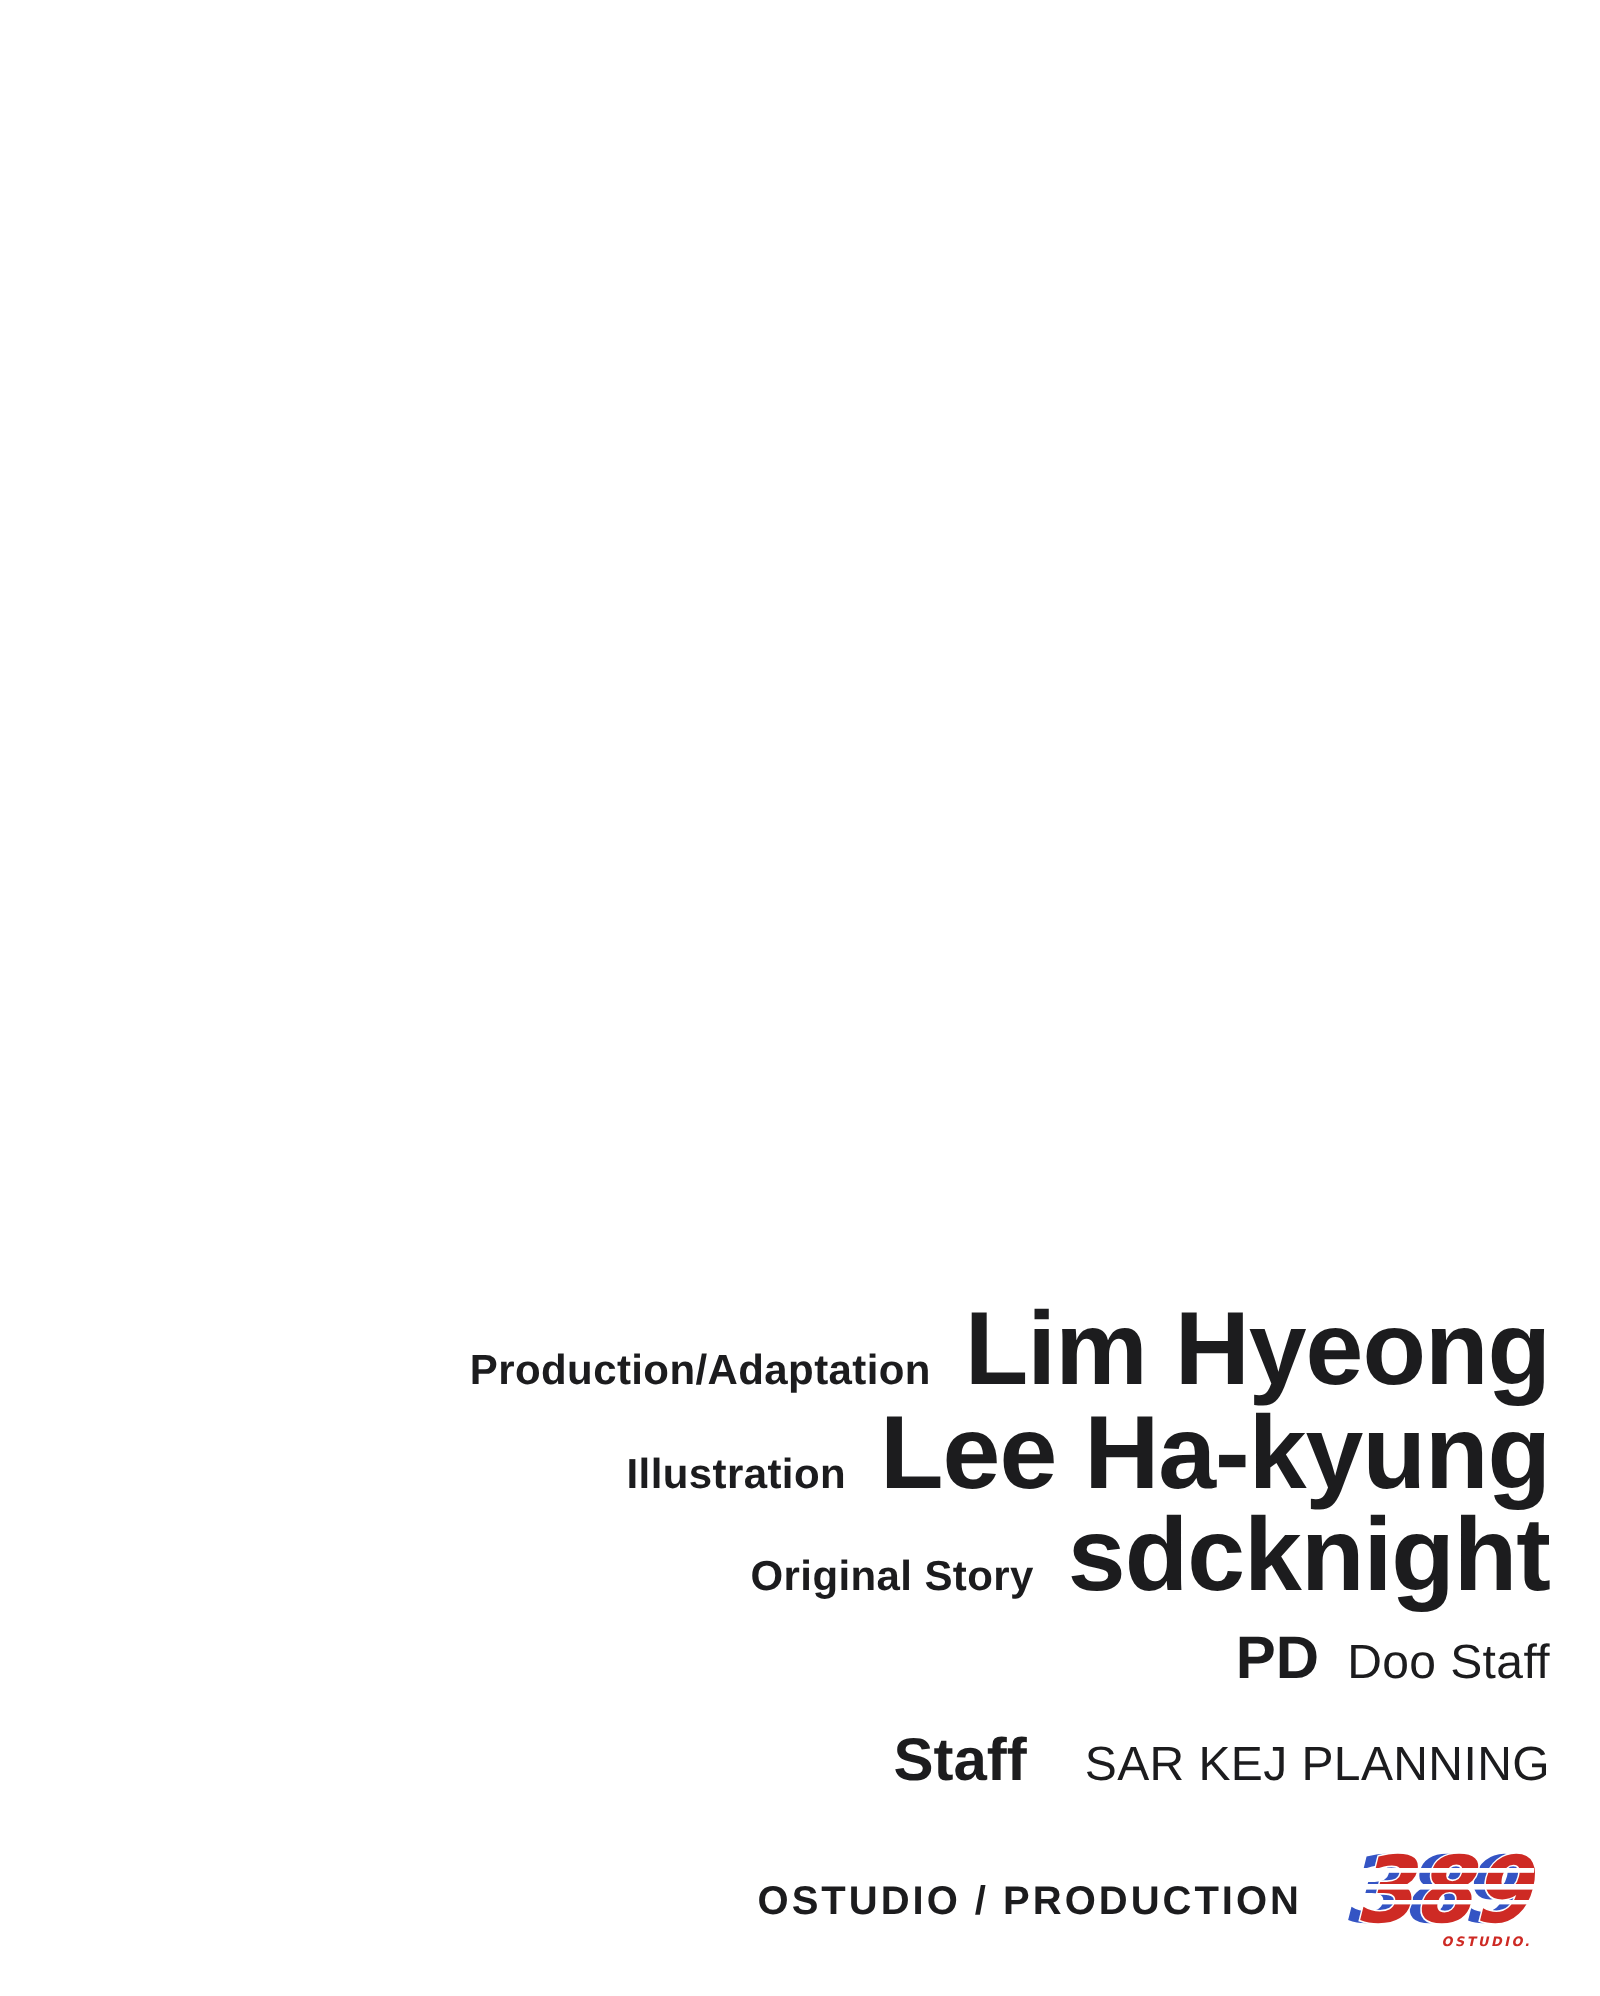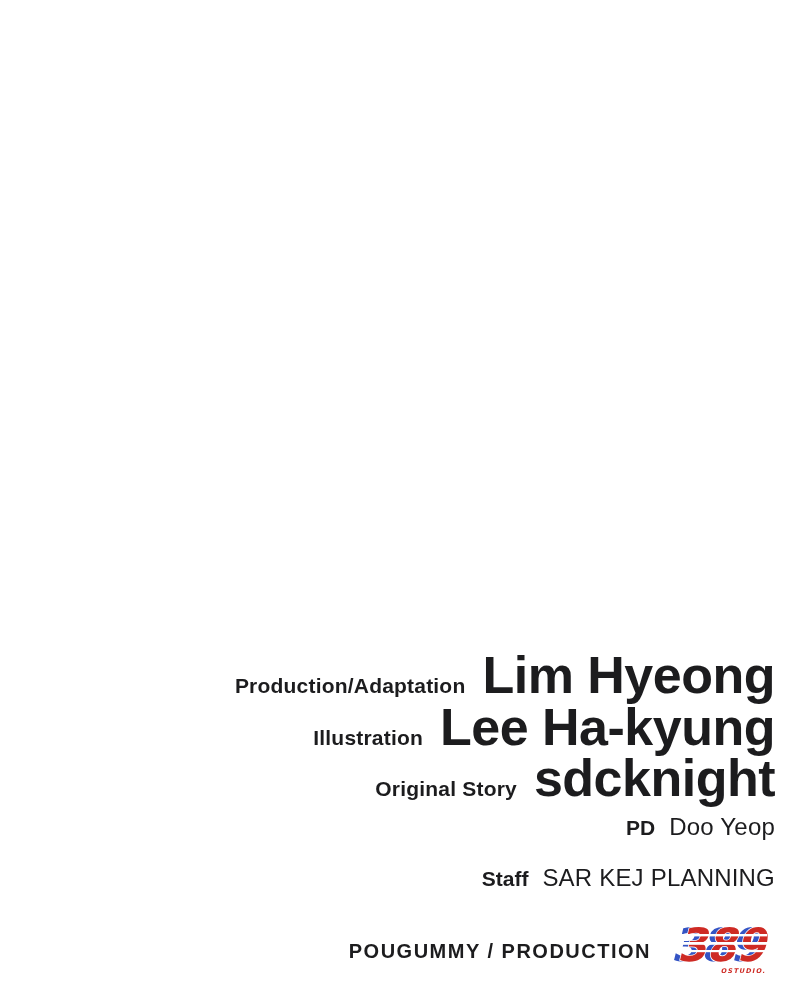--- a/index.html
+++ b/index.html
@@ -35,34 +35,34 @@
     margin-right: 17px;
     letter-spacing: 0.2px;
   }
   .name-lg {
     font-size: 52px;
     font-weight: 700;
     letter-spacing: -0.5px;
   }
   
   .label-lg {
-    font-size: 21px;
+    font-size: 30px;
     font-weight: 700;
     margin-right: 14px;
   }
   .name-sm {
     font-size: 24px;
     font-weight: 400;
     letter-spacing: 0.2px;
   }
   .row-1 { top: 648px; }
   .row-2 { top: 700px; }
   .row-3 { top: 751px; }
   .row-4 { top: 814px; }
-  .row-5 { top: 865px; }
+  .row-5 { top: 865px; gap: 15px; }
   .row-6 {
     top: 921px;
     align-items: center;
   }
   .planning-label {
     font-size: 20px;
     font-weight: 600;
     letter-spacing: 1.5px;
     margin-right: 18px;
   }
@@ -98,30 +98,30 @@
     <span class="name-lg">sdcknight</span>
   </div>
 
   <div class="credit-row row-2">
     <span class="label-sm">Illustration</span>
     <span class="name-lg">Lee Ha-kyung</span>
   </div>
 
   <div class="credit-row row-4">
     <span class="label-lg">PD</span>
-    <span class="name-sm">Doo Yeop</span>
+    <span class="name-sm">Doo Staff</span>
   </div>
 
   <div class="credit-row row-5">
     <span class="label-lg">Staff</span>
     <span class="name-sm">SAR KEJ PLANNING</span>
   </div>
 
   <div class="credit-row row-6">
-    <span class="planning-label">POUGUMMY / PRODUCTION</span>
+    <span class="planning-label">OSTUDIO / PRODUCTION</span>
 
     <svg class="logo-svg" viewBox="0 0 106 60" aria-hidden="true">
 
       <g transform="translate(12,0) skewX(-14)">
         <text class="logo-digits" x="0" y="40" textLength="88" lengthAdjust="spacingAndGlyphs" fill="#3454c4">389</text>
         <text class="logo-digits" x="6" y="40" textLength="88" lengthAdjust="spacingAndGlyphs" stroke="#ffffff" stroke-width="1.6" paint-order="stroke" fill="#ce2a24">389</text>
       </g>
 
       <rect x="0" y="13" width="98" height="2.4" fill="#ffffff"></rect>
       <rect x="0" y="21" width="98" height="2.8" fill="#ffffff"></rect>

